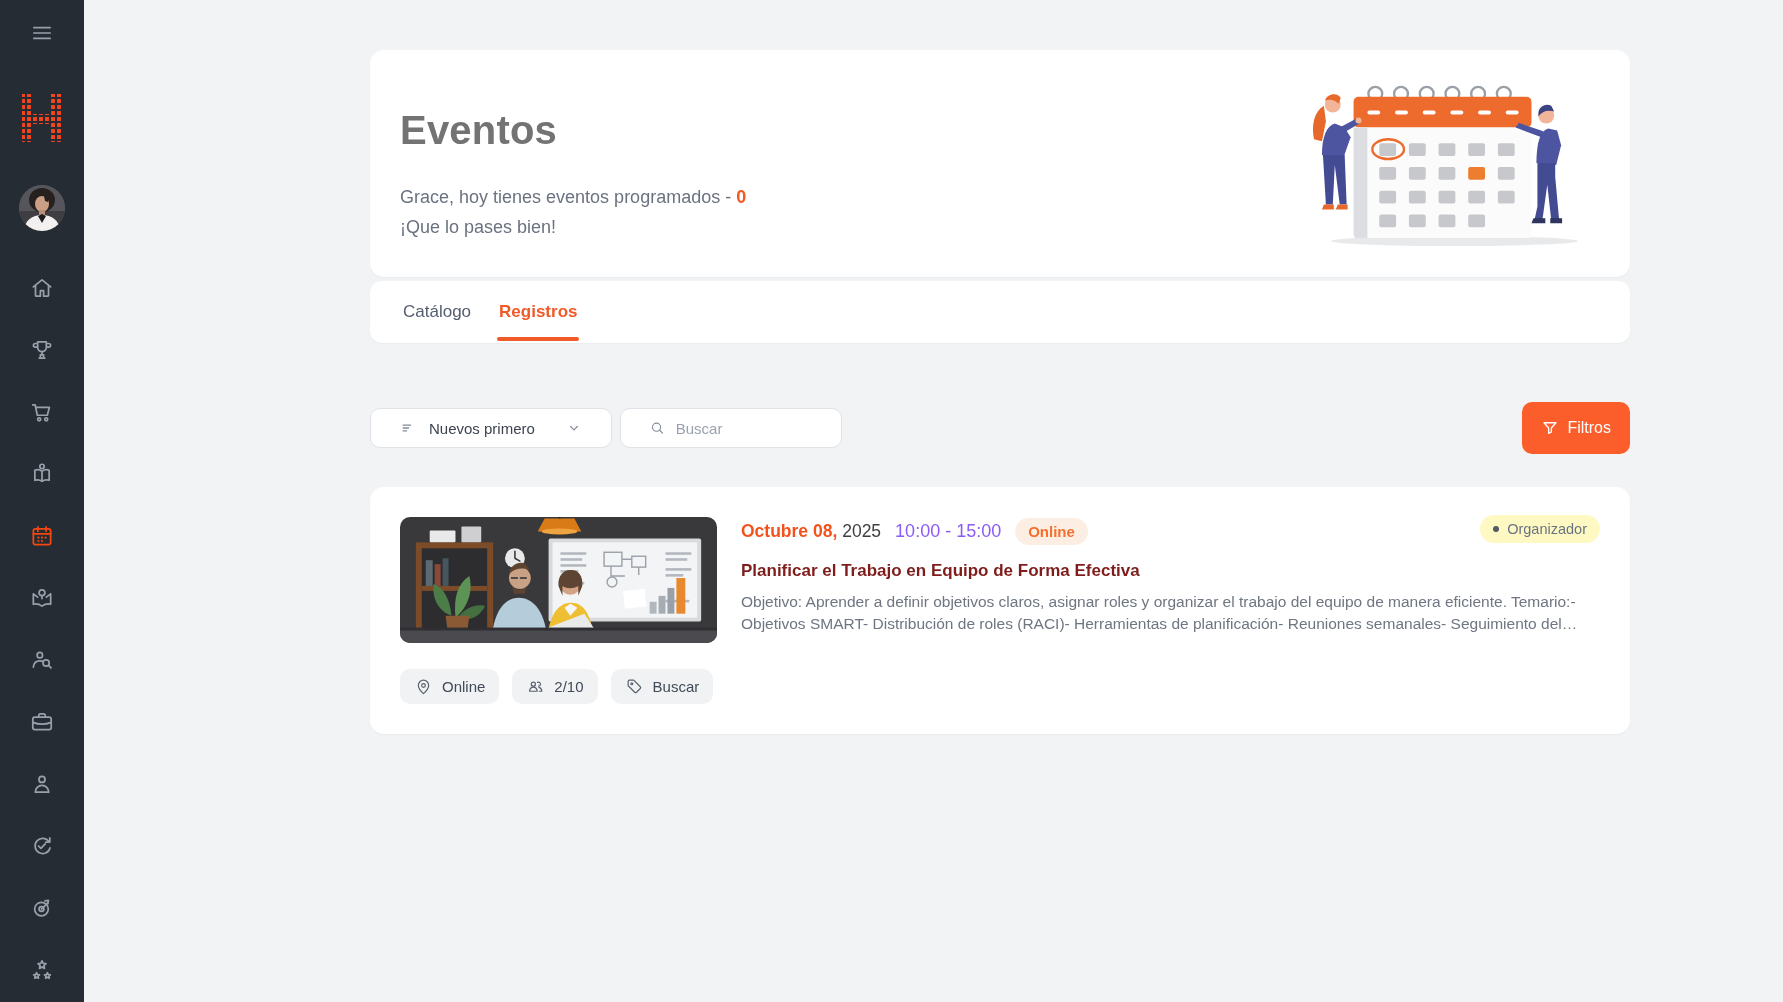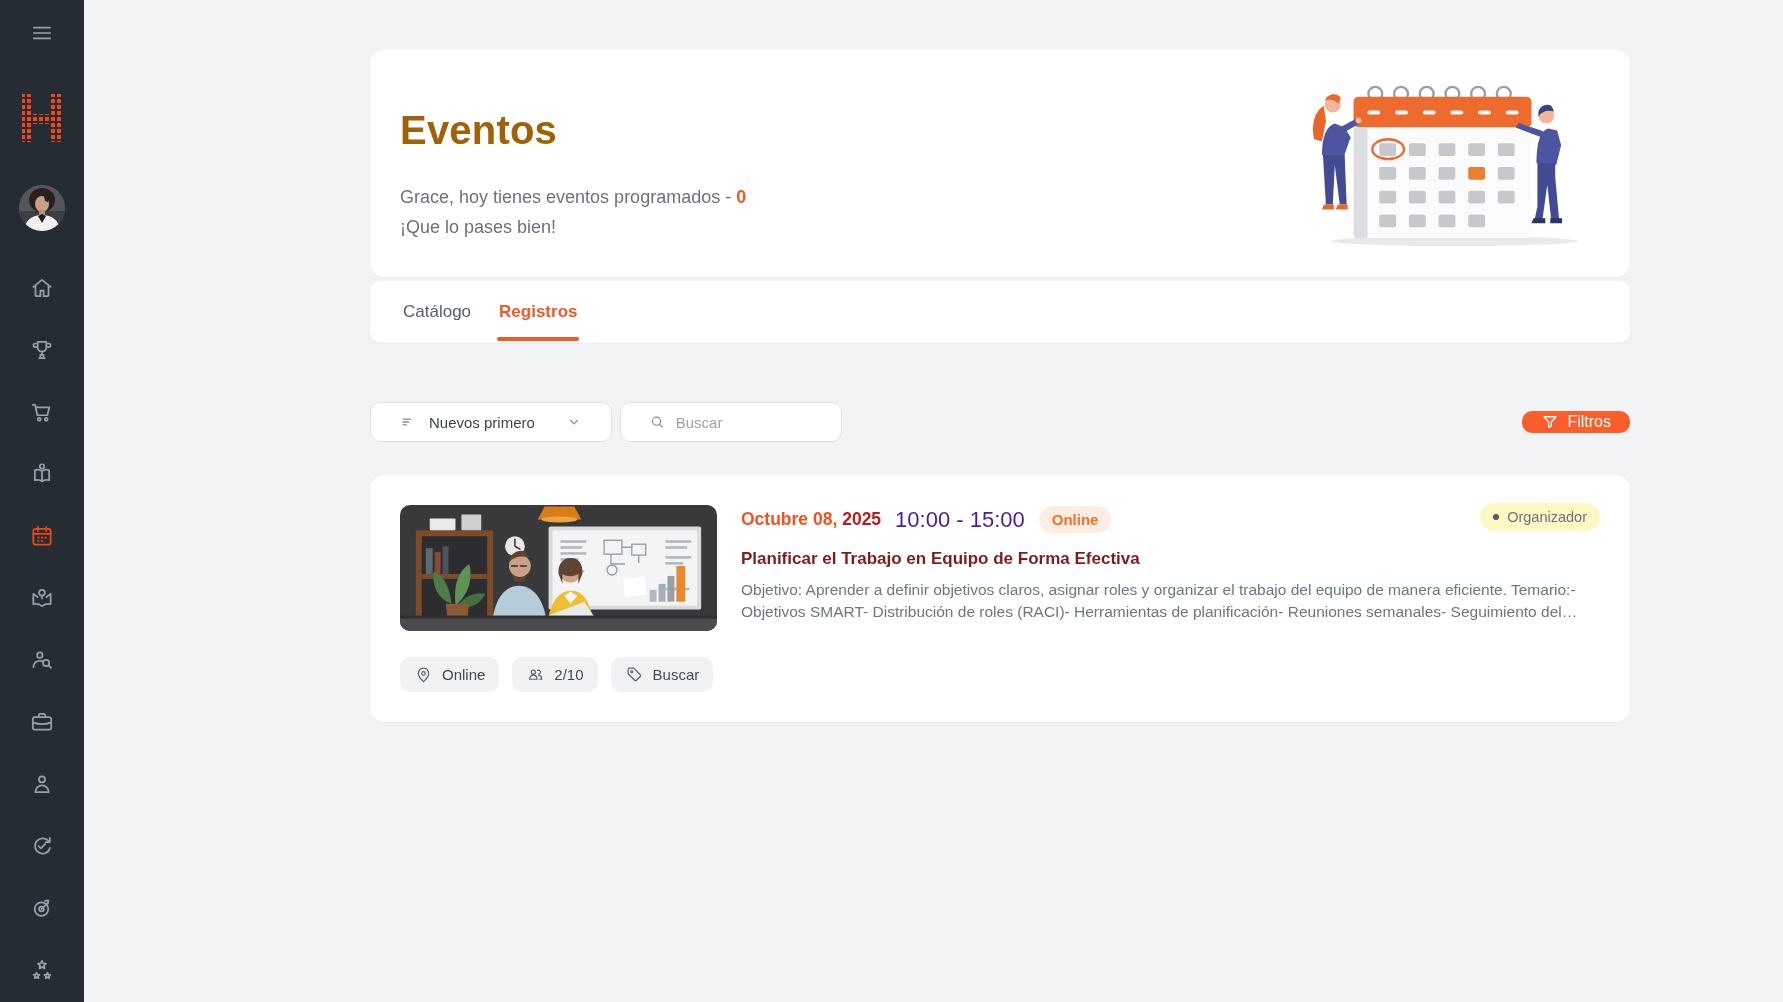--- a/index.html
+++ b/index.html
@@ -27,21 +27,21 @@
   .sicon { stroke:#98a0ab; fill:none; stroke-width:1.6; stroke-linecap:round; stroke-linejoin:round; }
   .sicon-active { stroke:#f5470f; }
   .sicon-fill-active { fill:#f5470f; }
   
   .main { flex:1; position:relative; }
   .content { margin-left:286px; width:1260px; }
   .card { background:#fff; border-radius:14px; box-shadow:0 1px 2px rgba(30,40,60,.04); }
 
   
   .header-card { margin-top:50px; height:227px; position:relative; padding:58px 0 0 30px; }
-  .page-title { font-size:40px; font-weight:bold; color:#a16207; letter-spacing:.2px; }
+  .page-title { font-size:40px; font-weight:bold; color:#737373; letter-spacing:.2px; }
   .greeting { margin-top:30px; font-size:18px; line-height:1.65; color:#6b7280; }
   .greeting .count { color:#f4571f; font-weight:bold; }
   .header-illustration { position:absolute; right:37px; top:28px; }
 
   
   .tabs-card { margin-top:4px; height:62px; display:flex; align-items:stretch; padding-left:31px; gap:24px; border-radius:12px; }
   .tab { display:flex; align-items:center; font-size:17px; color:#555e6e; cursor:pointer; position:relative; padding:0 2px; }
   .tab.active { color:#f05a28; font-weight:bold; }
   .tab.active::after {
     content:""; position:absolute; left:0; right:0; bottom:2px; height:4px;
@@ -53,35 +53,35 @@
   .sort-box, .search-box {
     height:40px; background:#fff; border:1px solid #dfe2e7; border-radius:10px;
     display:flex; align-items:center; padding:0 28px; gap:10px;
   }
   .sort-box { width:242px; cursor:pointer; font-size:15px; color:#3c4450; }
   .sort-box .chev { margin-left:auto; }
   .search-box { width:222px; margin-left:8px; }
   .search-box input { border:none; outline:none; font-size:15px; width:100%; font-family:inherit; color:#3c4450; background:transparent; }
   .search-box input::placeholder { color:#9aa2ad; }
   .filters-btn {
-    margin-left:auto; height:22px; padding:0 19px; border:none; cursor:pointer;
+    margin-left:auto; height:52px; padding:0 19px; border:none; cursor:pointer;
     background:#fb5d2b; color:#fff; border-radius:10px; font-size:16px; font-family:inherit;
     display:flex; align-items:center; gap:8px;
   }
   .cicon { stroke:#848c98; fill:none; stroke-width:1.6; stroke-linecap:round; stroke-linejoin:round; }
 
   
   .event-card { margin-top:33px; padding:30px; position:relative; }
   .event-body { display:flex; gap:24px; }
   .thumb { width:317px; height:126px; border-radius:10px; overflow:hidden; flex-shrink:0; cursor:pointer; }
   .event-info { flex:1; min-width:0; padding-right:10px; }
   .meta-row { display:flex; align-items:center; gap:14px; margin-top:1px; }
   .event-date { font-size:17.5px; color:#f4521c; font-weight:bold; }
-  .event-year { font-weight:bold; color:#b91c1c; }
-  .event-time { font-size:22px; color:#4c1d95; }
+  .event-year { font-weight:normal; color:#404040; }
+  .event-time { font-size:18px; color:#8b5cf6; }
   .mode-pill { background:#fdeee3; color:#f4702e; font-size:15px; font-weight:bold; padding:5px 13px; border-radius:999px; }
   .event-title { margin-top:16px; font-size:17px; font-weight:bold; color:#7f1d1d; cursor:pointer; }
   .event-desc {
     margin-top:10px; font-size:15.5px; color:#6e7682; line-height:1.45;
     display:-webkit-box; -webkit-line-clamp:2; -webkit-box-orient:vertical; overflow:hidden;
   }
   .org-badge {
     position:absolute; top:28px; right:30px; background:#fef9c3; border-radius:999px;
     padding:6px 13px; display:flex; align-items:center; gap:8px; font-size:14.5px; color:#6a7380;
   }

